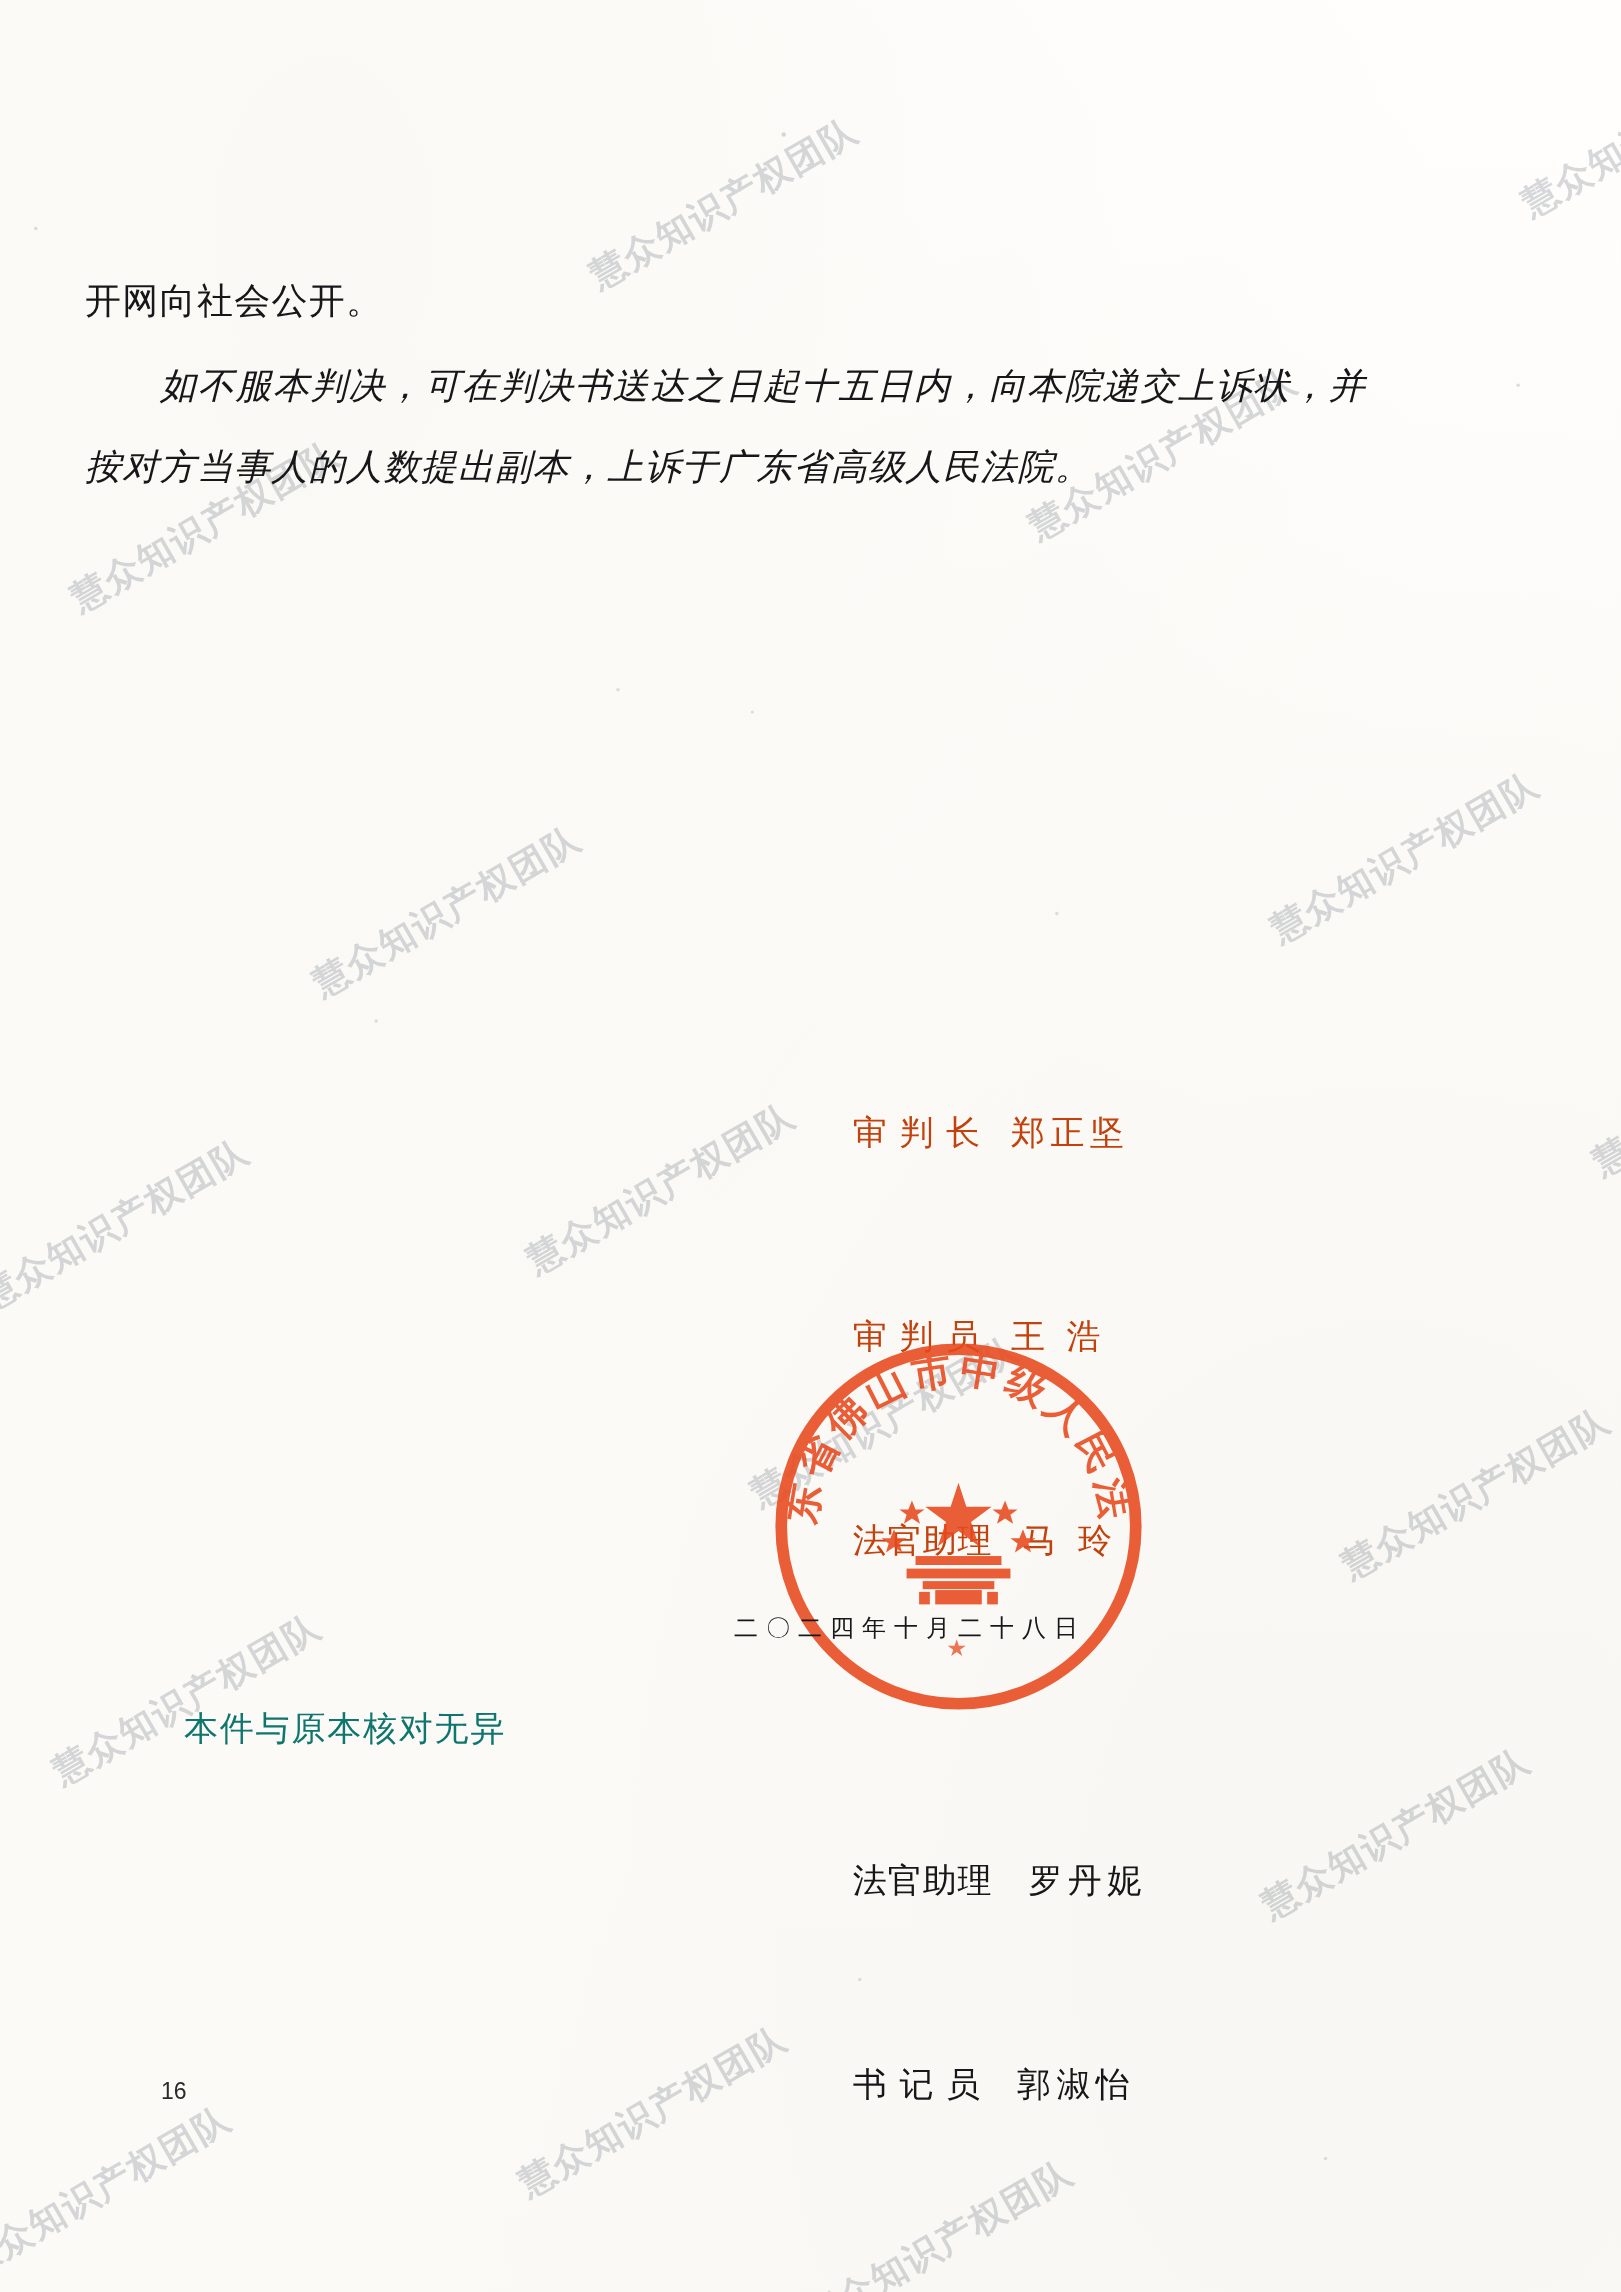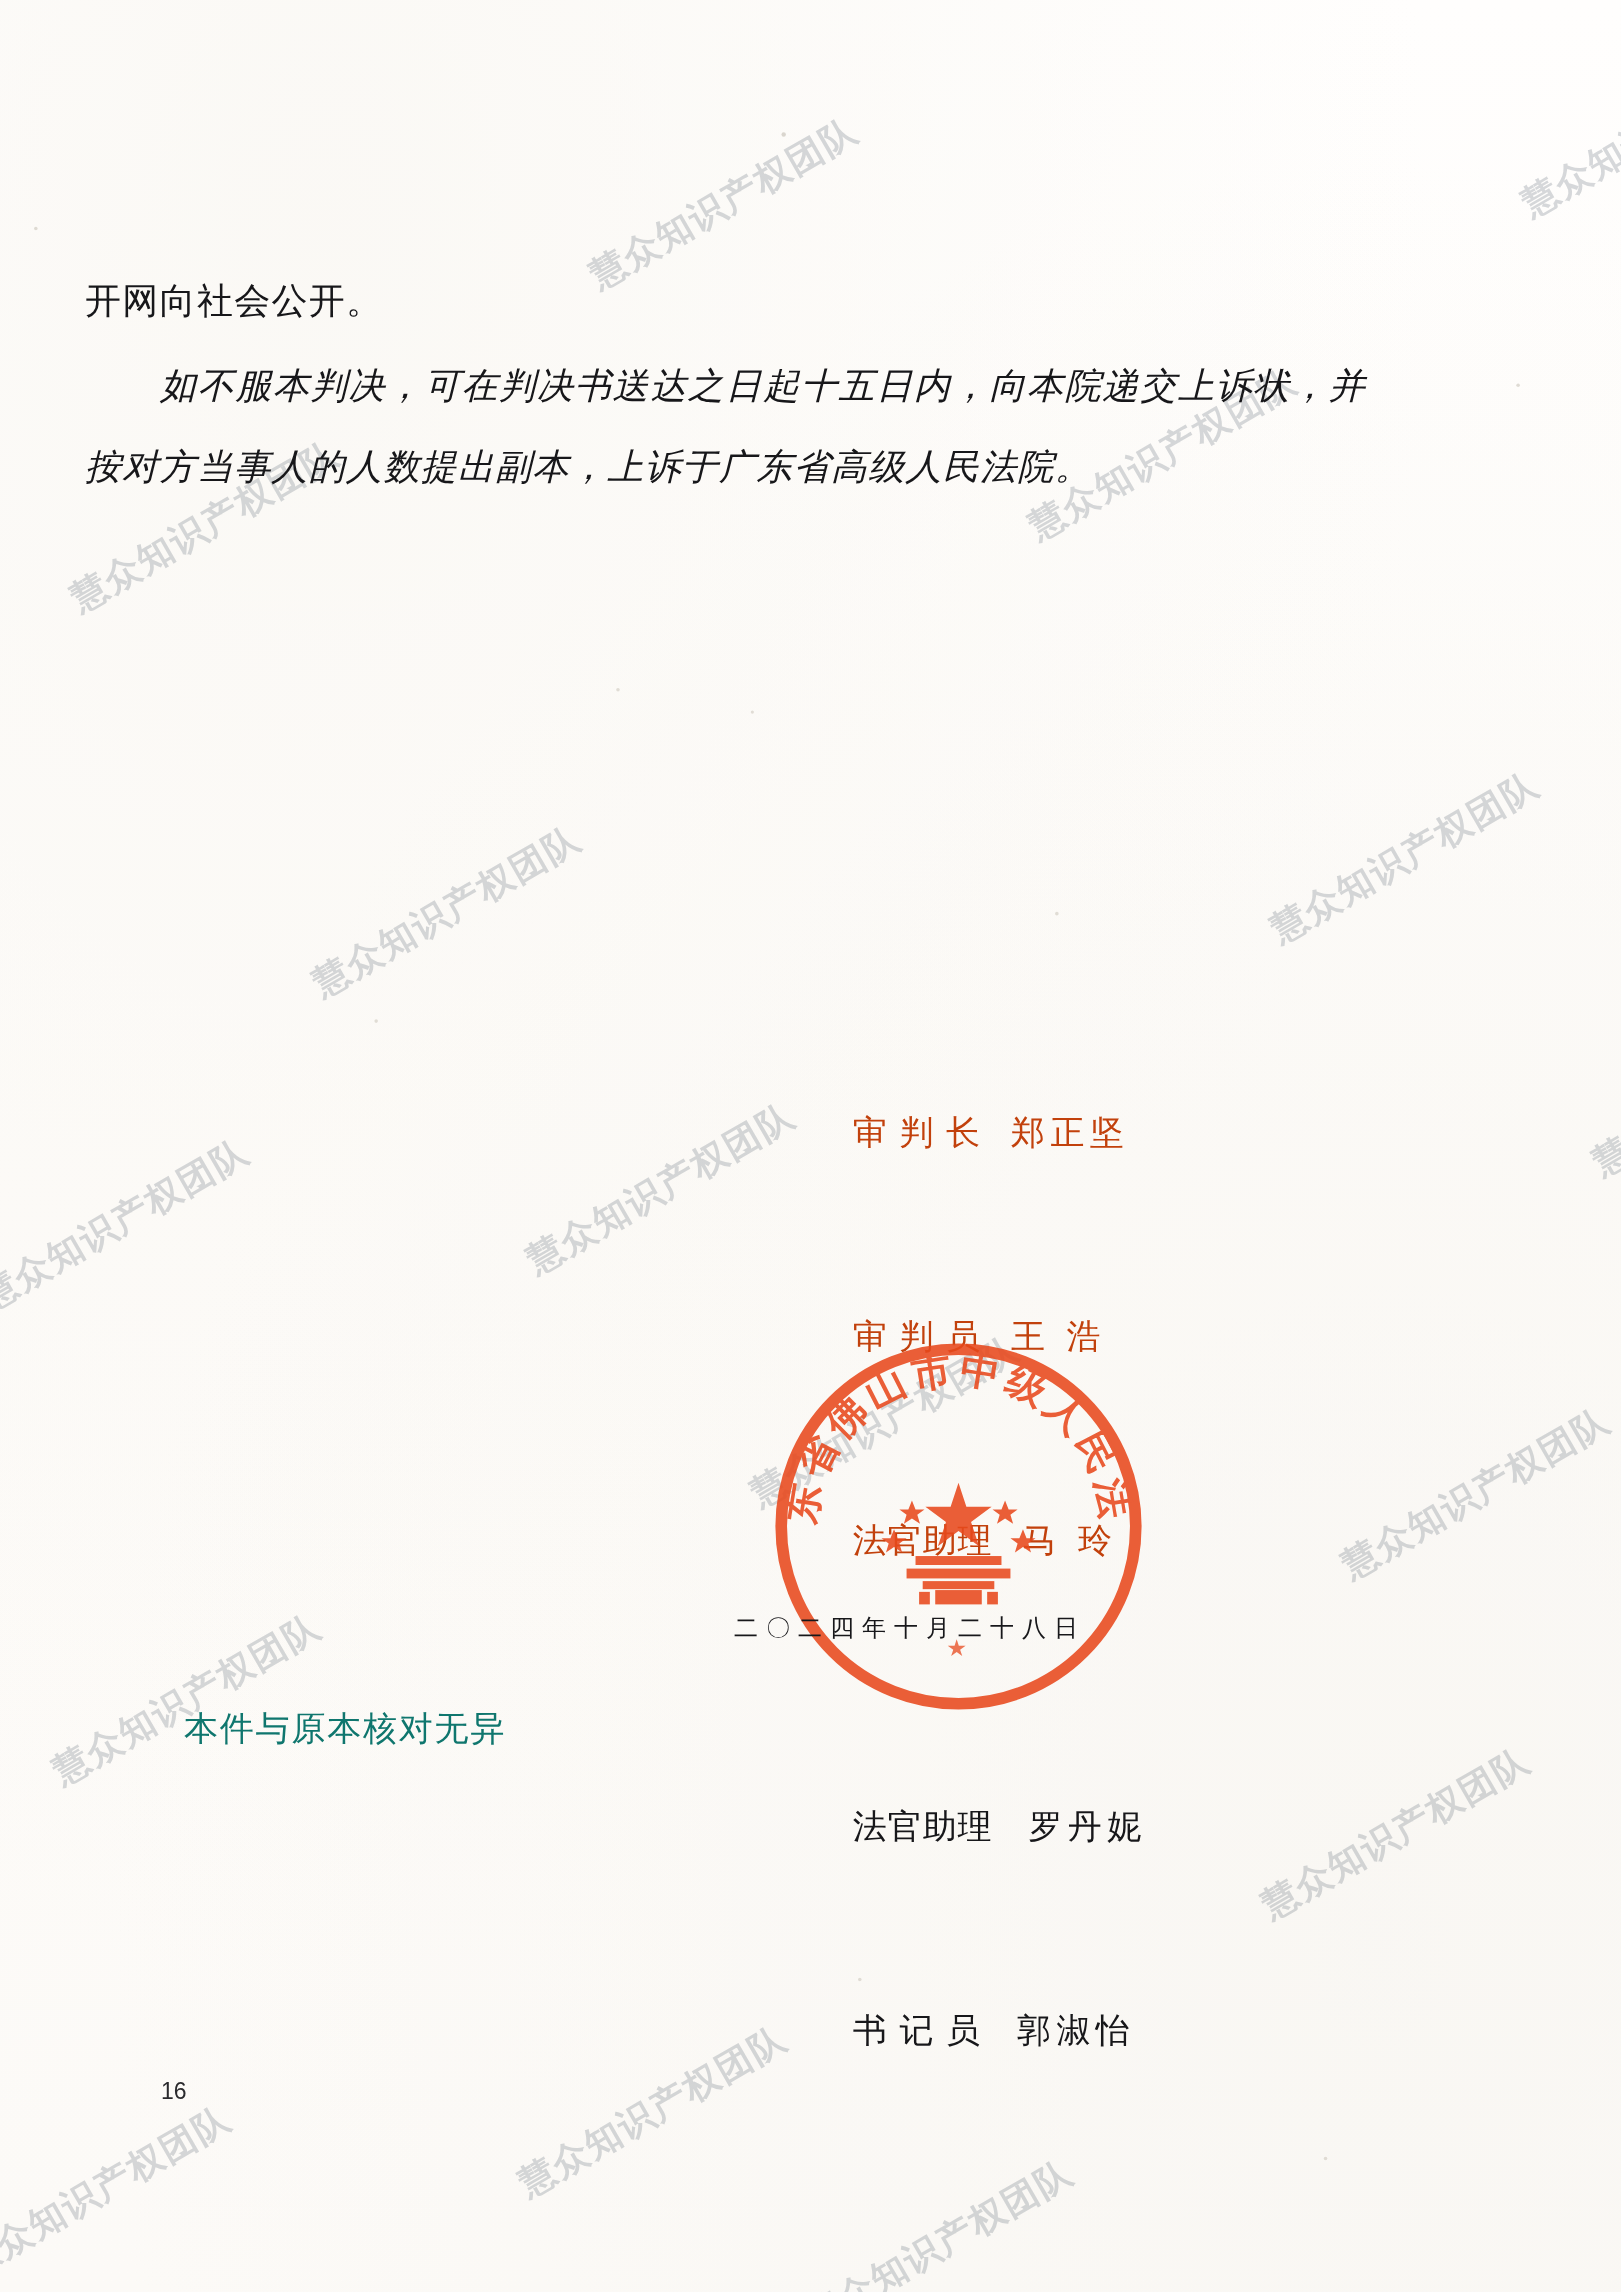--- a/index.html
+++ b/index.html
@@ -131,21 +131,21 @@
     font-family: "DejaVu Sans", "Liberation Sans", sans-serif;
     font-size: 34px;
     letter-spacing: 1.8px;
     color: #0f766e;
   }
 
   
   .clerk-block {
     position: absolute;
     left: 788px;
-    top: 1724px;
+    top: 1778px;
     width: 555px;
   }
   .clerk-line {
     font-family: "DejaVu Sans", "Liberation Sans", sans-serif;
     font-size: 34px;
     line-height: 68px;
     color: #17171a;
     white-space: pre;
   }
   .clerk-line .role { letter-spacing: 0.9px; }

